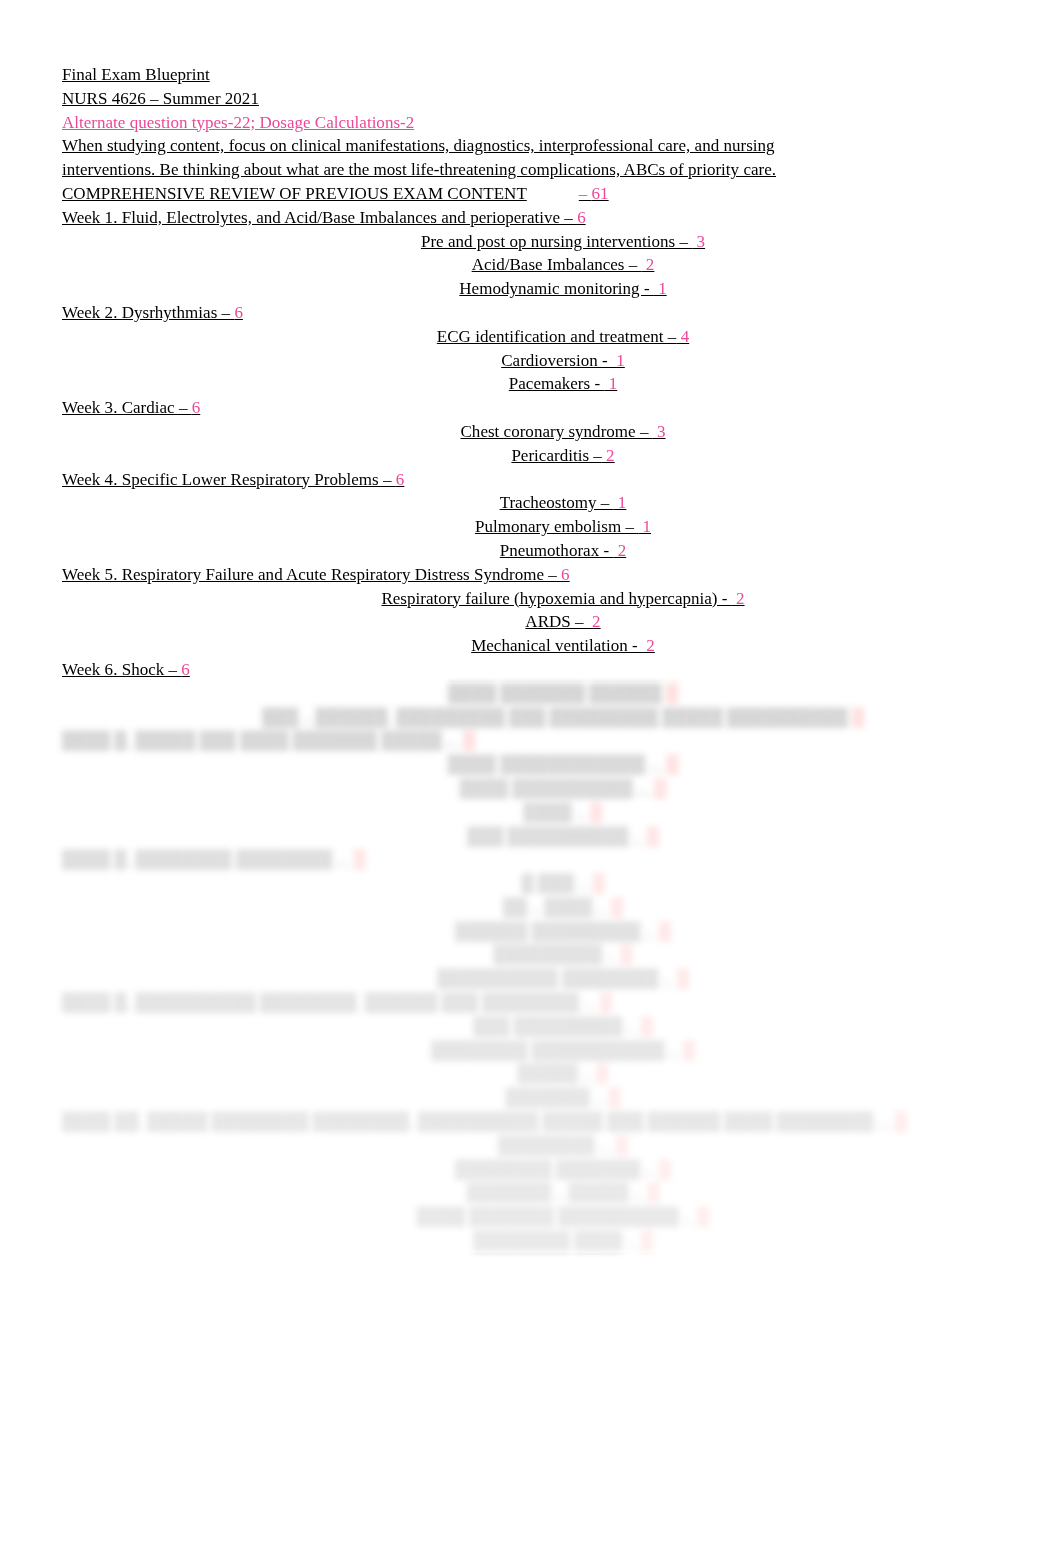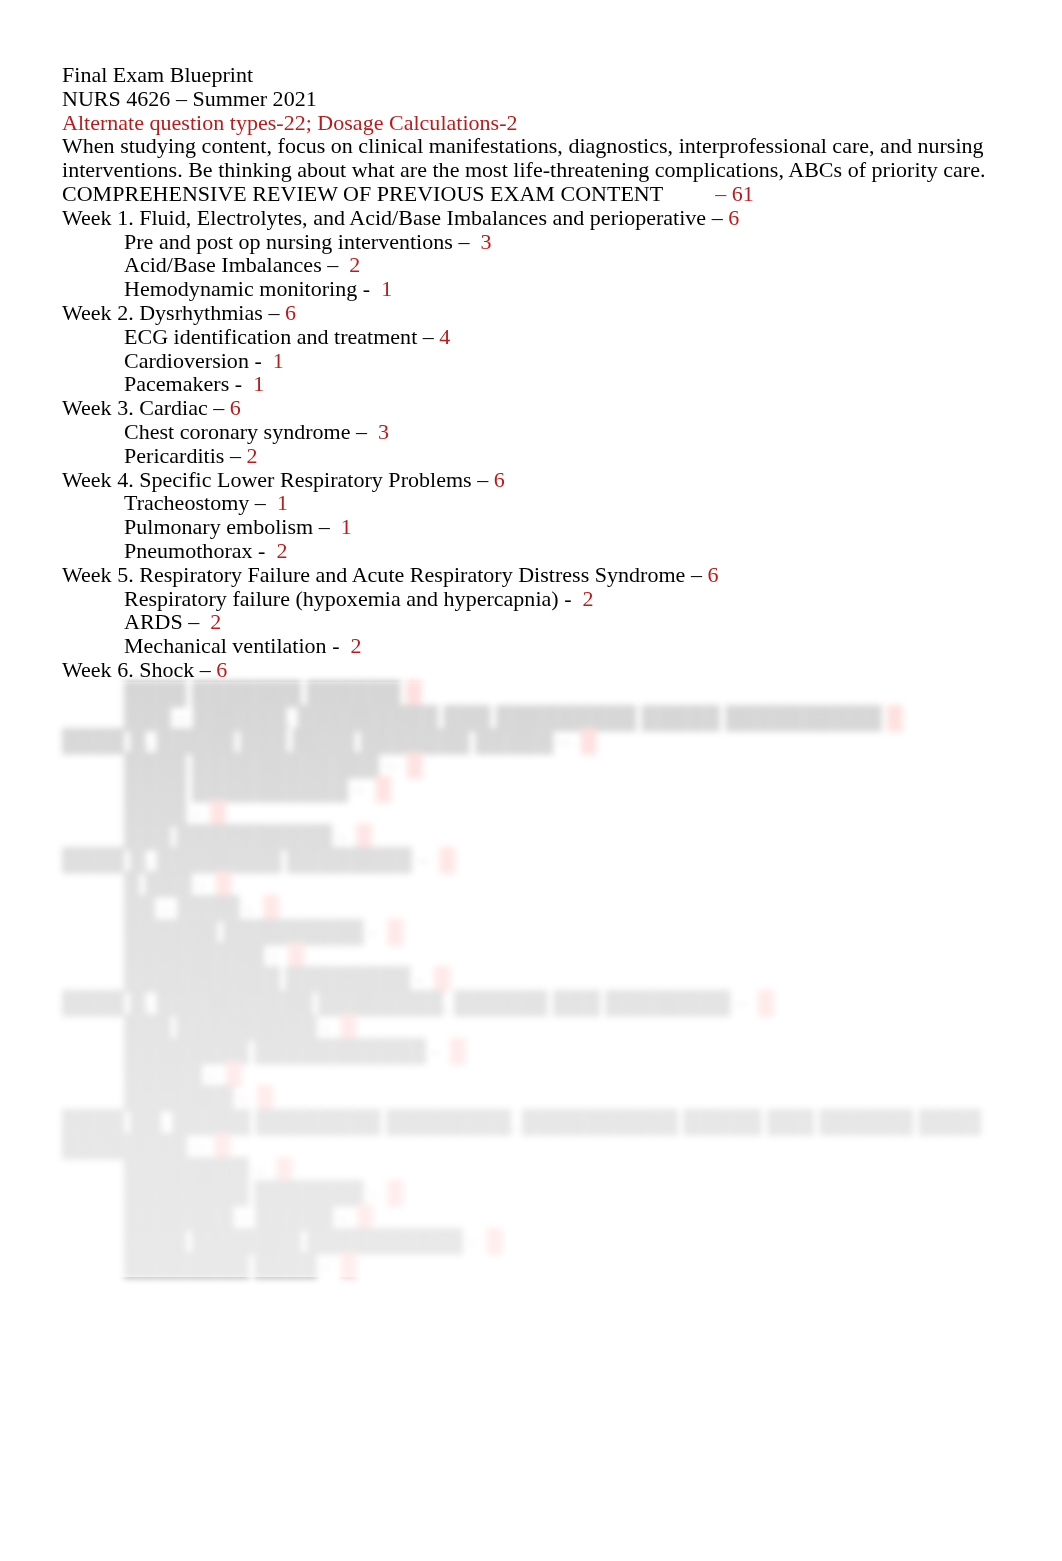--- a/index.html
+++ b/index.html
@@ -22,27 +22,28 @@
     height: 1561px;
     background: #ffffff;
   }
   .doc-body {
     position: absolute;
     left: 62px;
     top: 63px;
     width: 940px;
   }
   .line {
-    font-size: 22px;
+    font-size: 17px;
     line-height: 23.8px;
     white-space: pre-wrap;
     letter-spacing: 0.02px;
+    text-decoration: underline;
   }
-  .indent-1 { padding-left: 62px; }
-  .red { color: #b91c1c; }
+  .indent-1 { padding-left: 62px; text-align: center; }
+  .red { color: #ec4899; }
   .tabgap { display: inline-block; width: 52px; }
 
   
   .blurred {
     filter: blur(3.4px);
     opacity: 0.30;
   }
   .blurred .line { color: #2b2b2b; }
   .blurred .red { color: #ff5b5b; }
   .fade-wrap {

